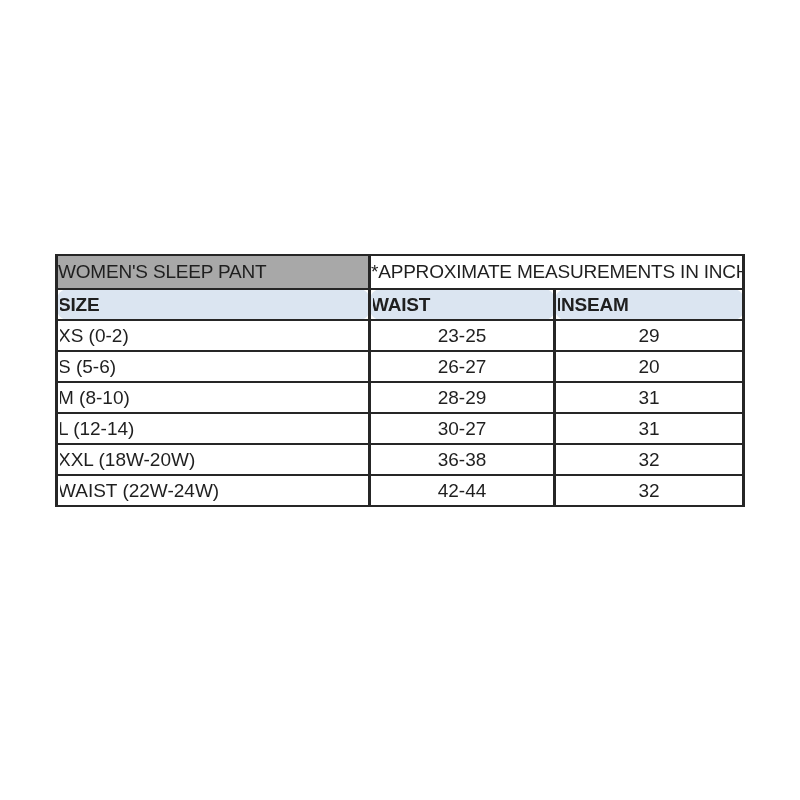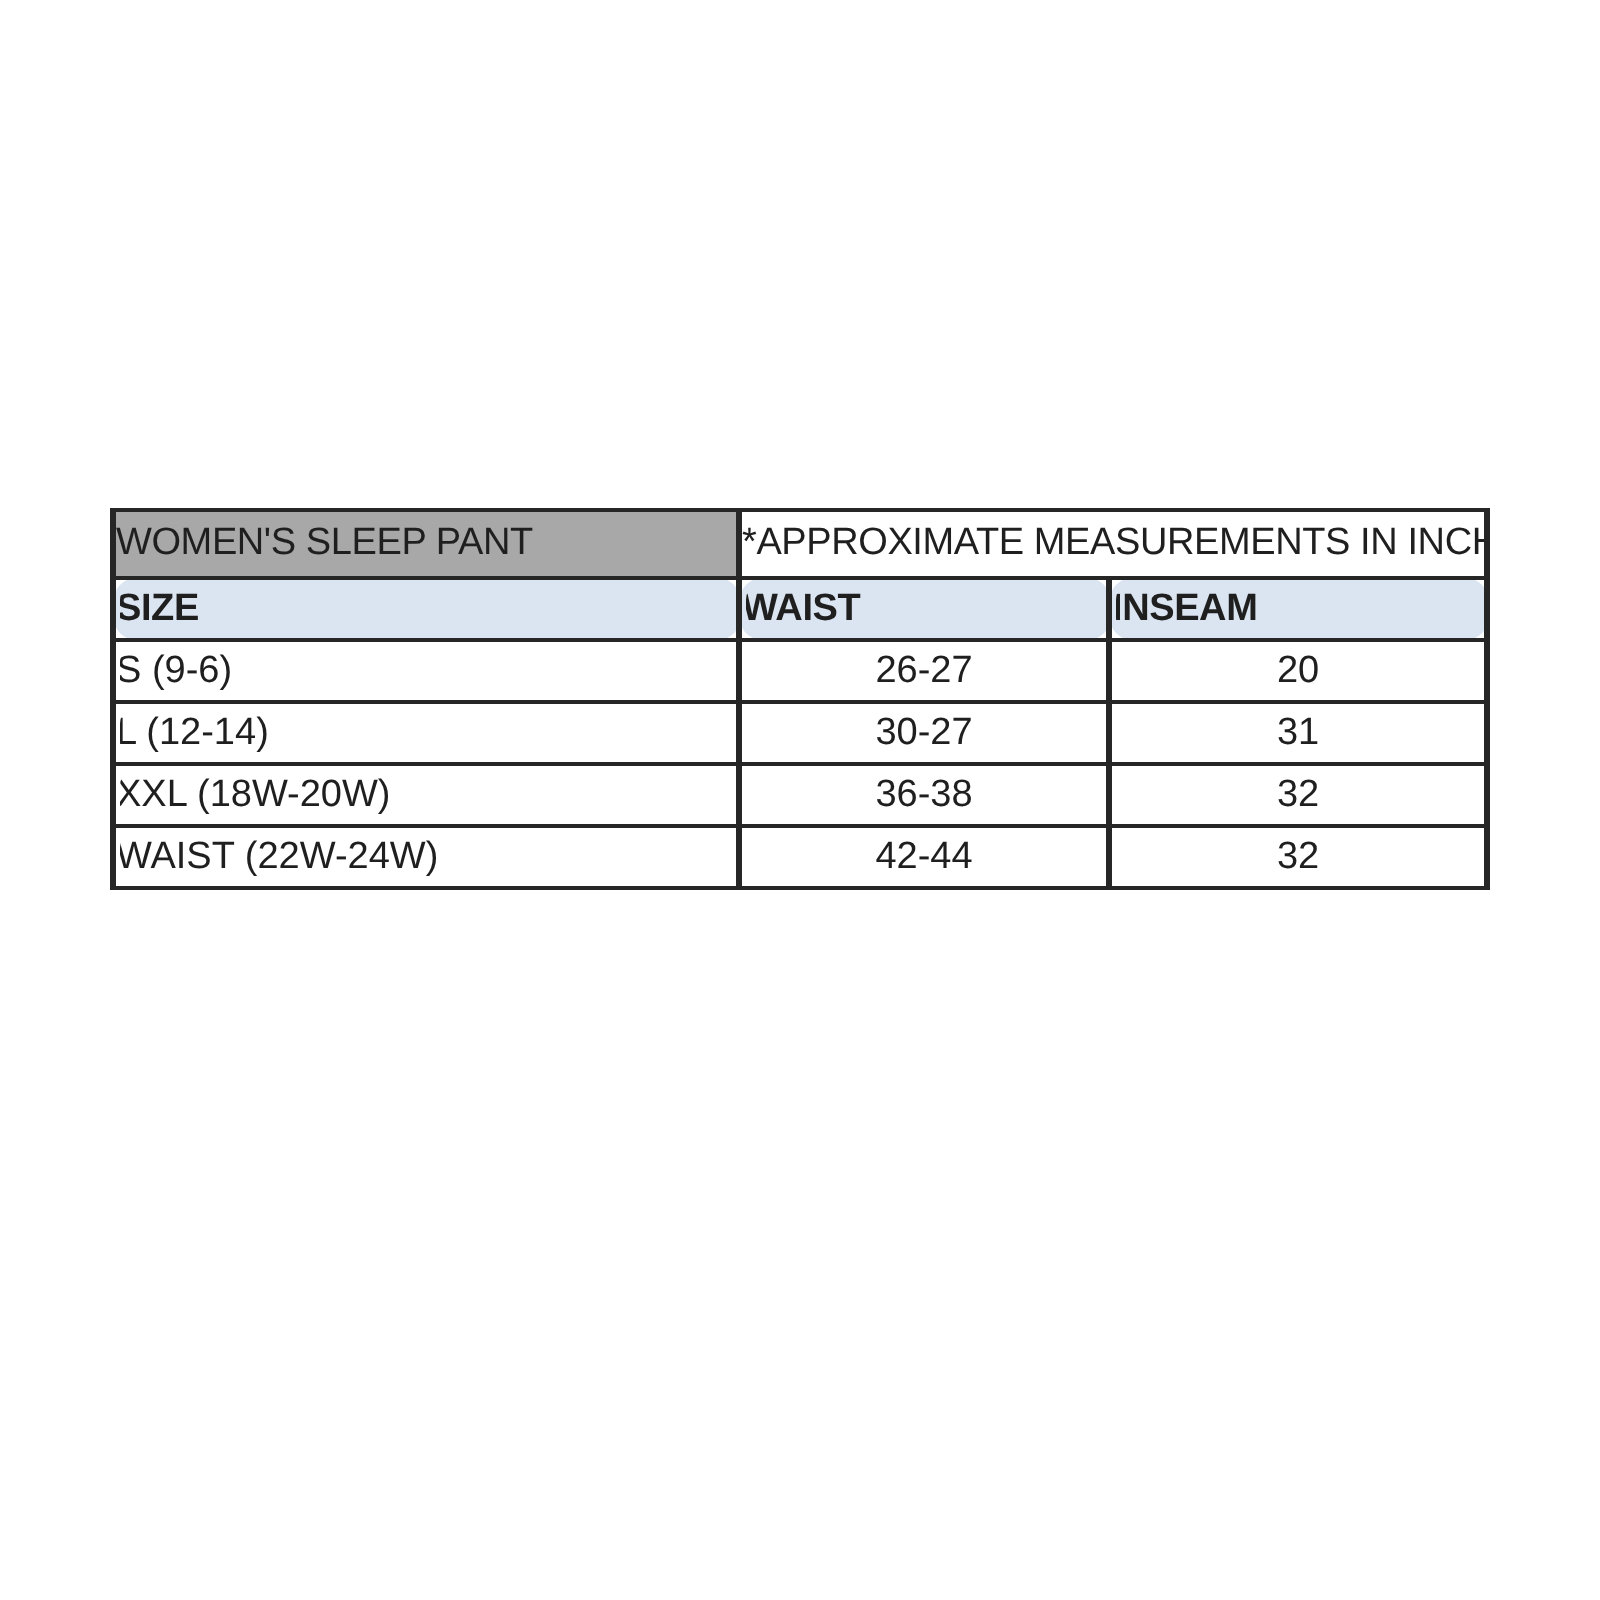--- a/index.html
+++ b/index.html
@@ -103,23 +103,33 @@
         <tr class="title-row">
           <td class="title-cell">WOMEN'S SLEEP PANT</td>
           <td class="note-cell" colspan="2">*APPROXIMATE MEASUREMENTS IN INCHES</td>
         </tr>
         <tr class="header-row">
           <th class="col-left">SIZE</th>
           <th class="col-left">WAIST</th>
           <th class="col-left">INSEAM</th>
         </tr>
         <tr class="data-row">
-          <td class="col-left">S (9-6)</td>
+          <td class="col-left">XS (0-2)</td>
+          <td class="col-center">23-25</td>
+          <td class="col-center">29</td>
+        </tr>
+        <tr class="data-row">
+          <td class="col-left">S (5-6)</td>
           <td class="col-center">26-27</td>
           <td class="col-center">20</td>
+        </tr>
+        <tr class="data-row">
+          <td class="col-left">M (8-10)</td>
+          <td class="col-center">28-29</td>
+          <td class="col-center">31</td>
         </tr>
         <tr class="data-row">
           <td class="col-left">L (12-14)</td>
           <td class="col-center">30-27</td>
           <td class="col-center">31</td>
         </tr>
         <tr class="data-row">
           <td class="col-left">XXL (18W-20W)</td>
           <td class="col-center">36-38</td>
           <td class="col-center">32</td>

